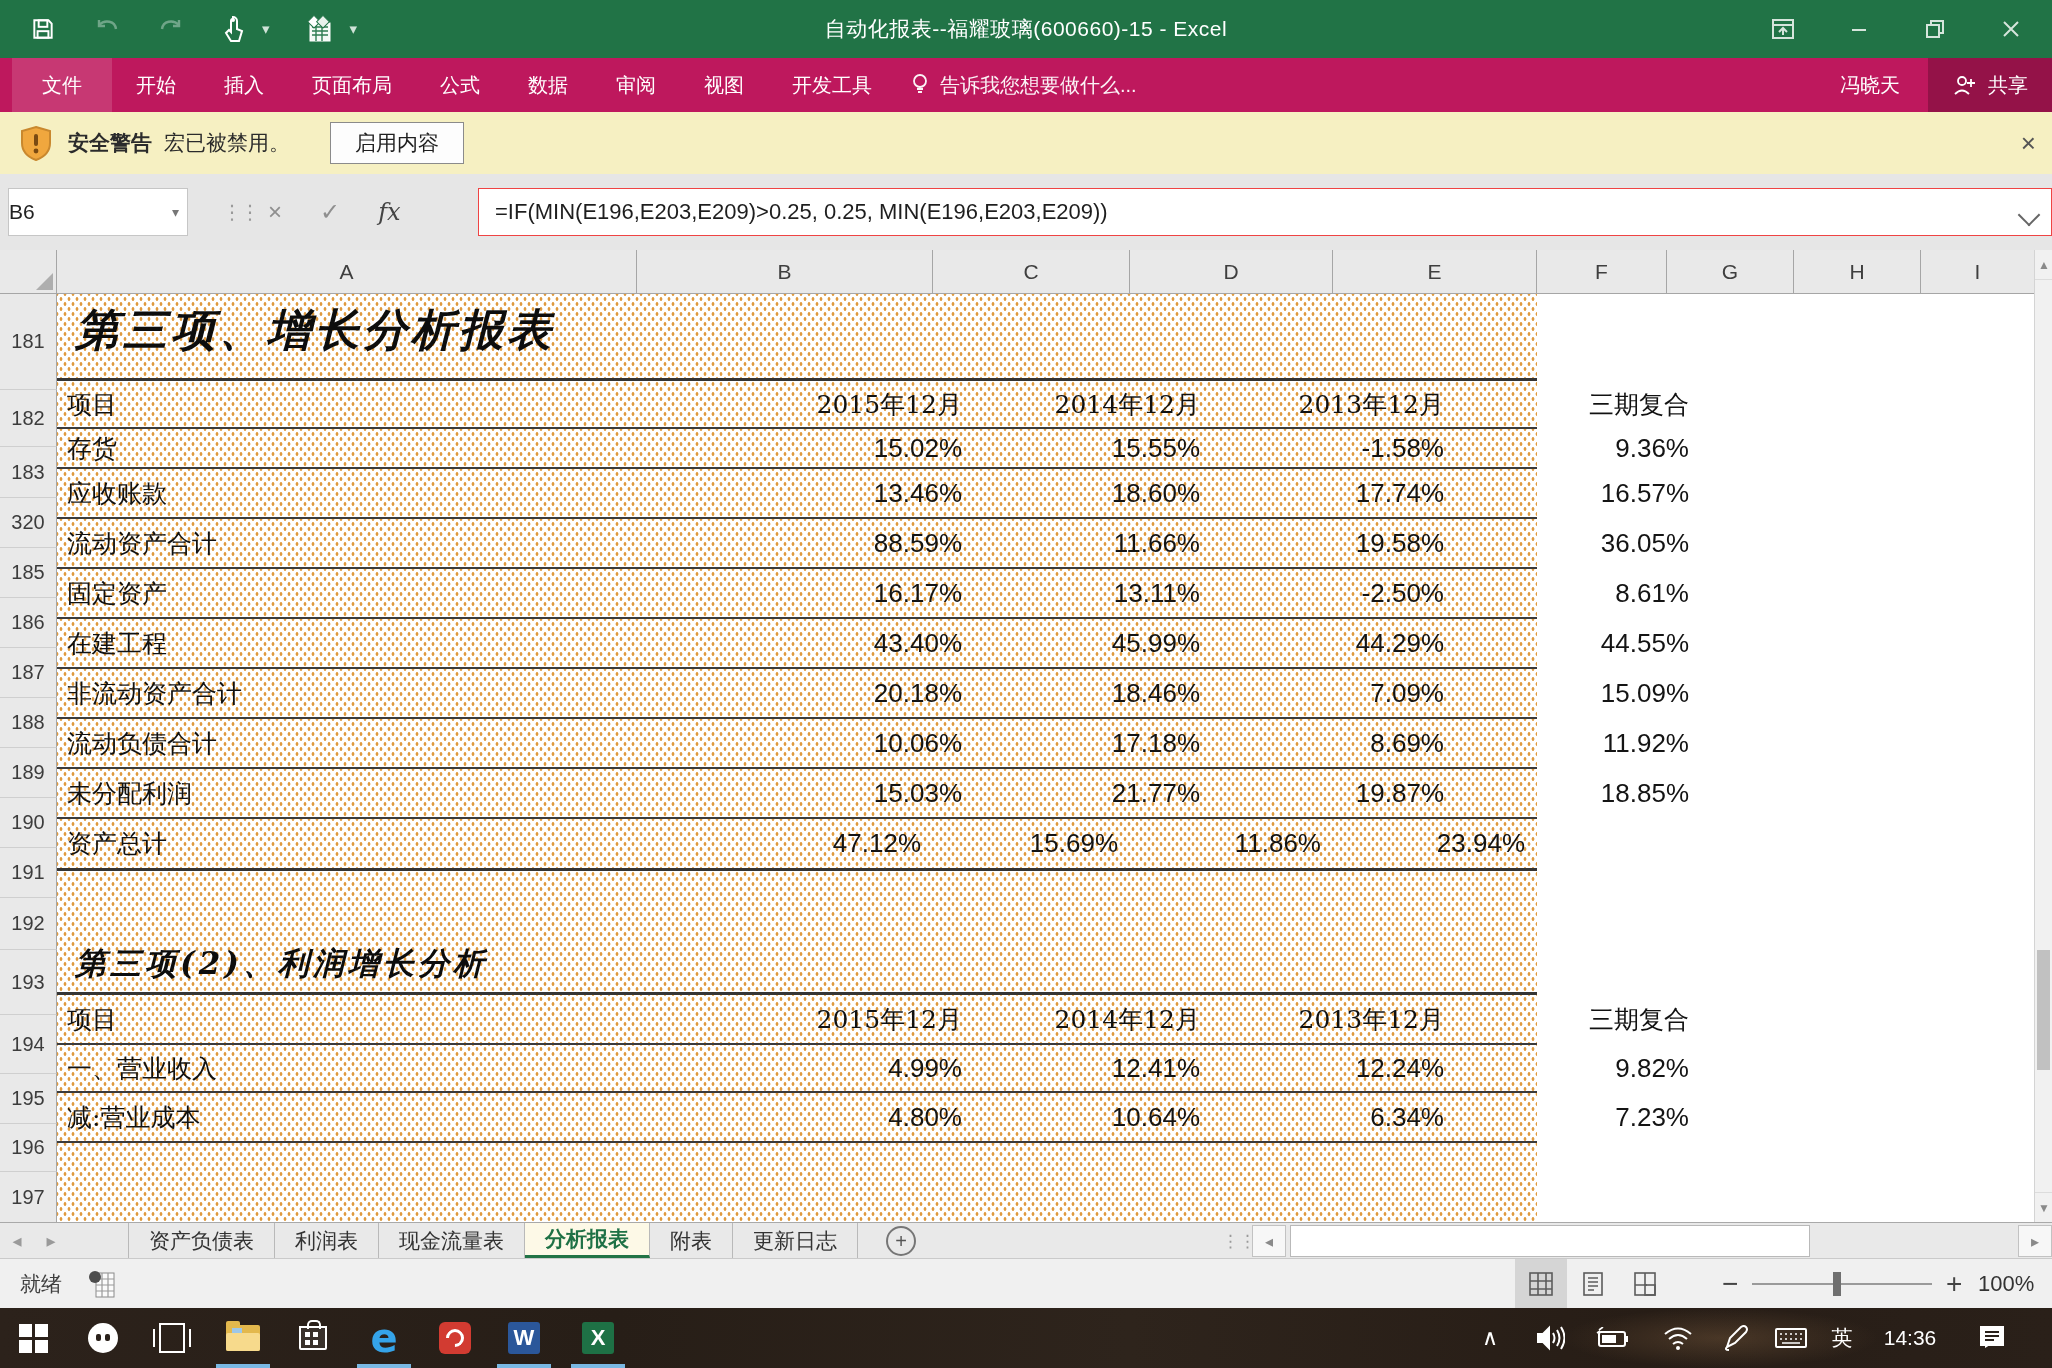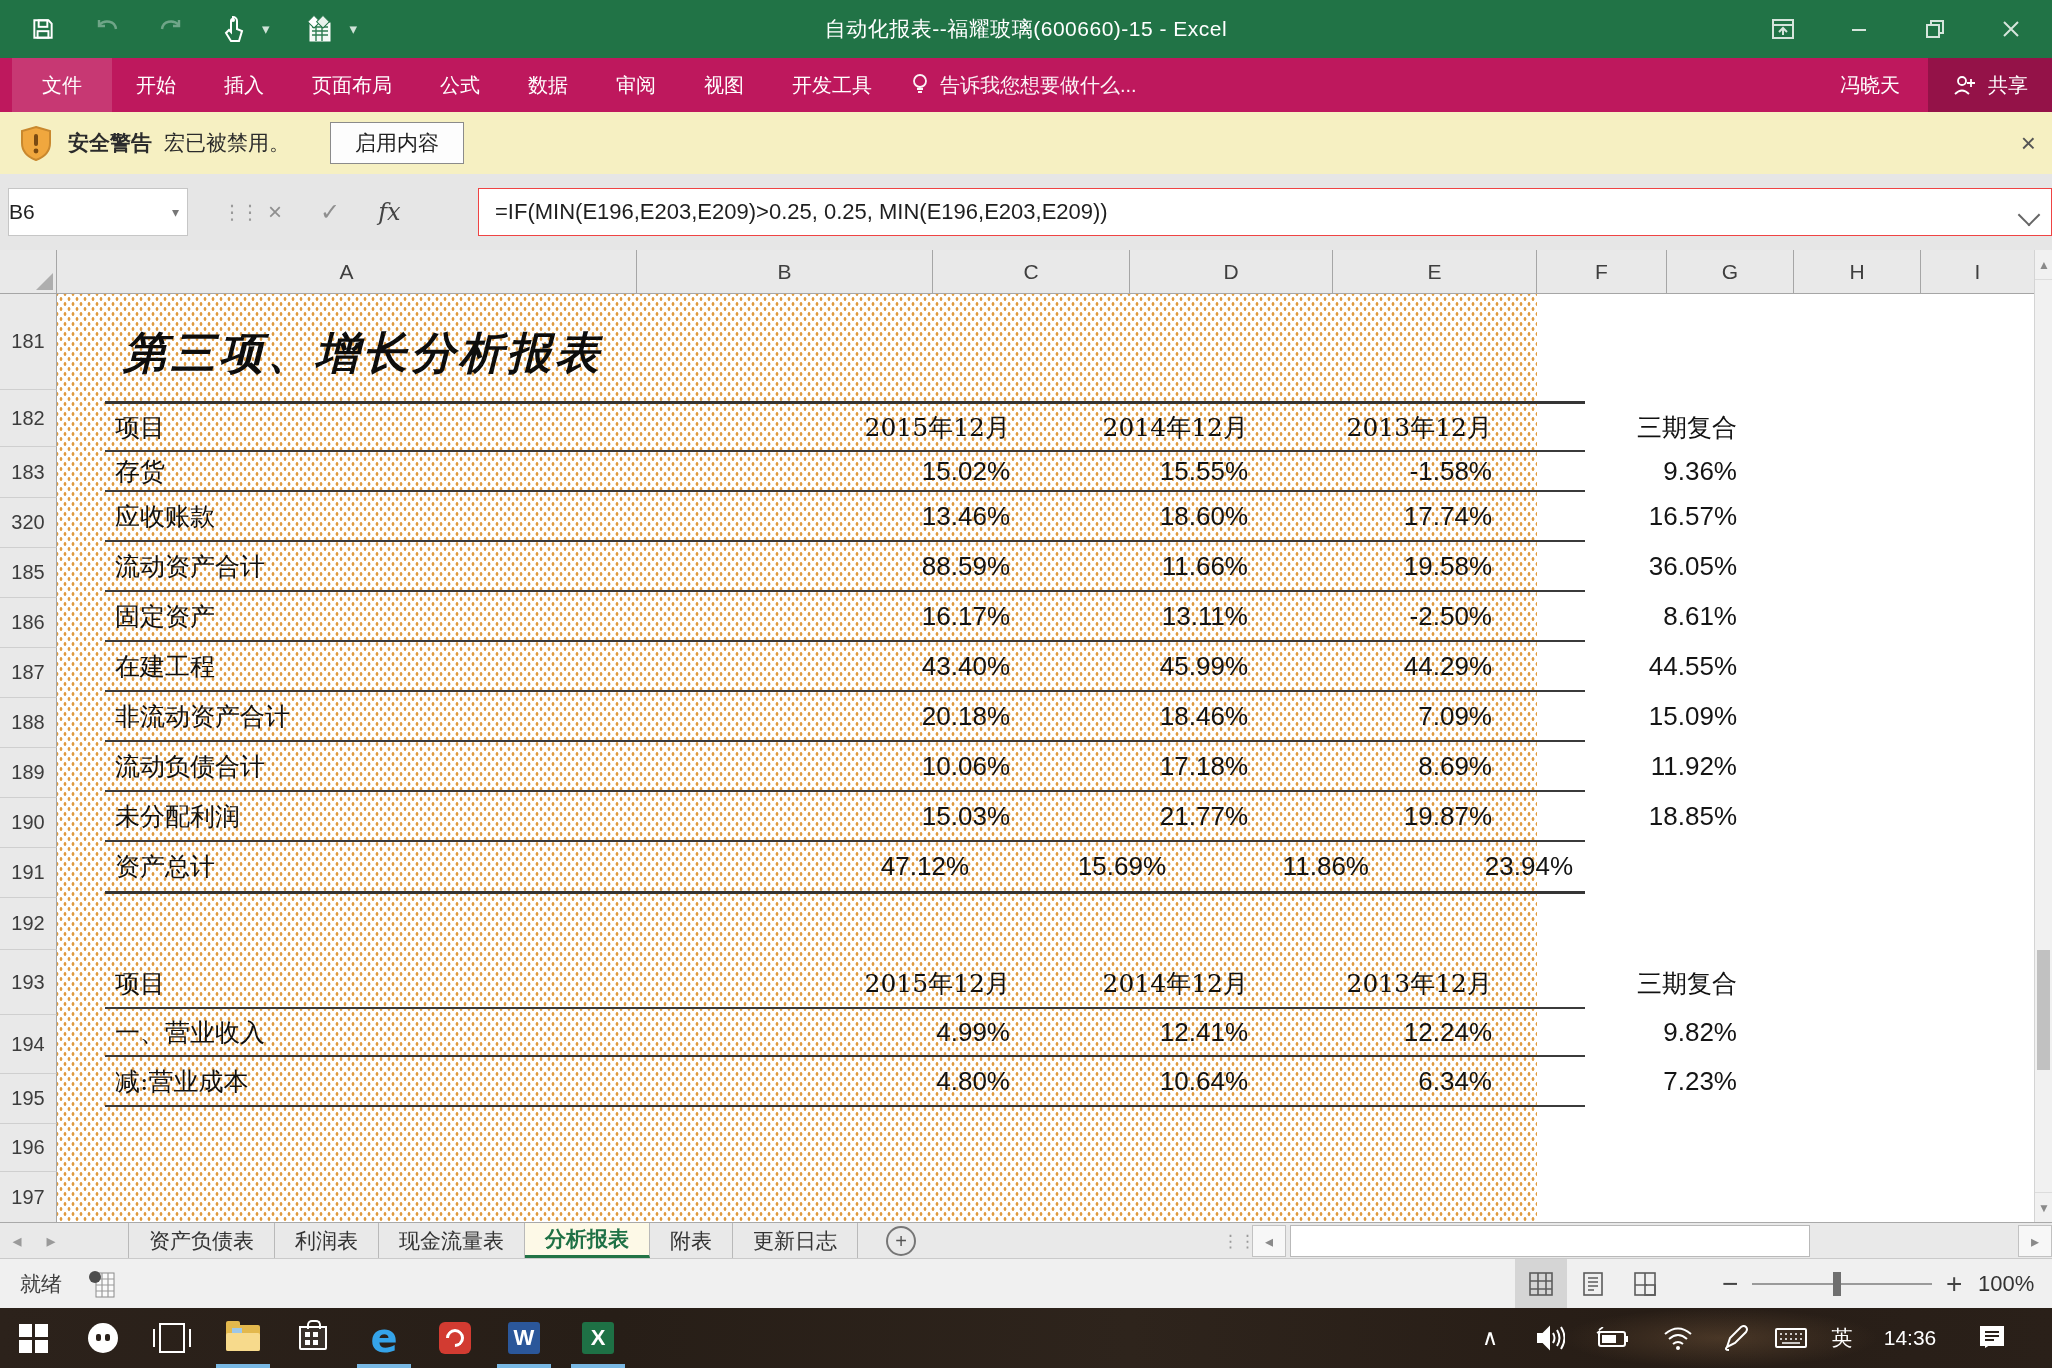--- a/index.html
+++ b/index.html
@@ -65,21 +65,21 @@
   .ch{height:44px;background:#e9e9e9;border-right:1px solid #a6a6a6;border-bottom:1px solid #a6a6a6;
       box-sizing:border-box;display:flex;align-items:center;justify-content:center;
       color:#3f3f3f;font-size:21px;}
   .rowhdrs{position:absolute;left:0;top:44px;width:57px;}
   .rh{width:57px;background:#e9e9e9;border-right:1px solid #a6a6a6;border-bottom:1px solid #cfcfcf;
       box-sizing:border-box;display:flex;align-items:center;justify-content:center;color:#3c3c3c;font-size:20px;}
   .dots{position:absolute;left:57px;top:44px;width:1480px;height:928px;background-color:#fff;
         background-image:radial-gradient(#df9a3f 1.2px,transparent 1.7px),
                          radial-gradient(#df9a3f 1.2px,transparent 1.7px);
         background-size:8px 10px;background-position:0 0,4px 5px;}
-  .rows{position:absolute;left:57px;top:55px;width:1480px;padding-left:48px;}
+  .rows{position:absolute;left:57px;top:32px;width:1480px;}
   .srow{width:1480px;box-sizing:border-box;display:grid;
         grid-template-columns:580px 296px 197px 203px 204px;align-items:center;}
   .srow .c{overflow:visible;white-space:nowrap;}
   .srow .lab{padding-left:10px;font-family:"DejaVu Serif",serif;font-size:25px;color:#111;}
   .srow .v{text-align:right;padding-right:12px;font-size:26px;color:#141414;
            font-family:"Liberation Sans",sans-serif;}
   .srow .vh{text-align:right;padding-right:12px;font-family:"DejaVu Serif",serif;font-size:25px;color:#111;}
   .bb2{border-bottom:2px solid #3b3b3b;gap:41px;}
   .bb3{border-bottom:3px solid #353535;}
   .bt3{border-top:3px solid #353535;}
@@ -424,20 +424,23 @@
       <div class="srow bb3" style="height:52px">
         <div class="c lab">资产总计</div>
         <div class="c v">47.12%</div>
         <div class="c v">15.69%</div>
         <div class="c v">11.86%</div>
         <div class="c v">23.94%</div>
       </div>
 
       <div class="srow" style="height:65px"></div>
 
+      <div class="srow bb3" style="height:59px">
+        <div class="c bigtitle" style="grid-column:1 / span 5;font-size:31px;">第三项(2)、利润增长分析</div>
+      </div>
 
       <div class="srow bb2" style="height:50px">
         <div class="c lab">项目</div>
         <div class="c vh">2015年12月</div>
         <div class="c vh">2014年12月</div>
         <div class="c vh">2013年12月</div>
         <div class="c vh">三期复合</div>
       </div>
 
       <div class="srow bb2" style="height:48px">

